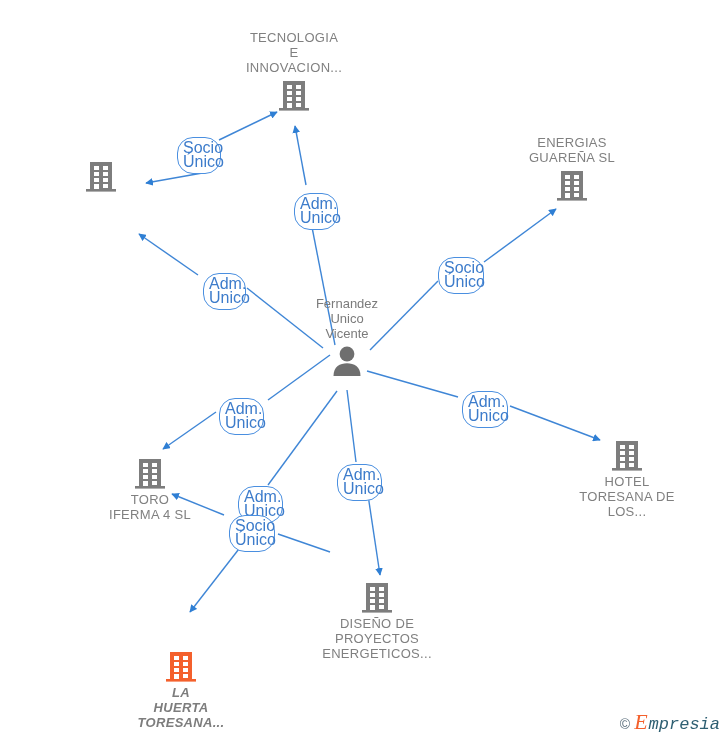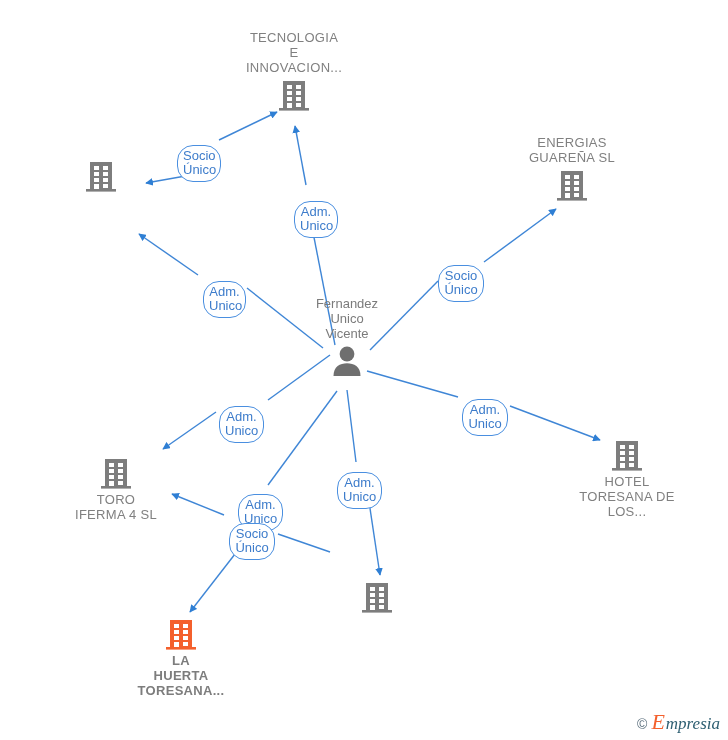--- a/index.html
+++ b/index.html
@@ -64,27 +64,26 @@
   }
 
   
   .badge {
     position: absolute;
     box-sizing: border-box;
     border: 1px solid #4a8fe0;
     border-radius: 16px;
     background: #ffffff;
     color: #3d7ccb;
-    font-size: 13px;
+    font-size: 16px;
     line-height: 14px;
     text-align: center;
     padding: 3px 5px 4px 5px;
     white-space: pre-line;
     z-index: 5;
-    margin-top: 8px;
   }
 </style>
 </head>
 <body>
 
 <div id="graph">
 
   <svg id="edges" viewBox="0 0 728 740" width="728" height="740" xmlns="http://www.w3.org/2000/svg">
     <defs>
       <marker id="arrow" viewBox="0 0 10 10" refX="9" refY="5" markerWidth="5.5" markerHeight="5.5" orient="auto-start-reverse">
@@ -184,21 +183,21 @@
 Unico
 Vicente</span>
     <span class="icon-wrap">
       <svg width="36" height="36" viewBox="0 0 36 36" xmlns="http://www.w3.org/2000/svg">
         <circle cx="18" cy="11" r="7.4" fill="#6f6f6f"></circle>
         <path d="M 4.5 33 C 4.5 23.5 11 20.2 18 20.2 C 25 20.2 31.5 23.5 31.5 33 Z" fill="#6f6f6f"></path>
       </svg>
     </span>
   </div>
 
-  <div class="node" style="left:116px; top:455px;">
+  <div class="node" style="left:150px; top:455px;">
     <span class="icon-wrap">
       <svg width="36" height="36" viewBox="0 0 36 36" xmlns="http://www.w3.org/2000/svg">
         <rect x="7" y="4" width="22" height="27" fill="#7d7d7d"></rect>
         <rect x="3" y="31" width="30" height="2.6" fill="#7d7d7d"></rect>
         <rect x="11" y="8" width="5" height="4" fill="#fff"></rect>
         <rect x="20" y="8" width="5" height="4" fill="#fff"></rect>
         <rect x="11" y="14" width="5" height="4" fill="#fff"></rect>
         <rect x="20" y="14" width="5" height="4" fill="#fff"></rect>
         <rect x="11" y="20" width="5" height="4" fill="#fff"></rect>
         <rect x="20" y="20" width="5" height="4" fill="#fff"></rect>
@@ -238,23 +237,26 @@
         <rect x="11" y="8" width="5" height="4" fill="#fff"></rect>
         <rect x="20" y="8" width="5" height="4" fill="#fff"></rect>
         <rect x="11" y="14" width="5" height="4" fill="#fff"></rect>
         <rect x="20" y="14" width="5" height="4" fill="#fff"></rect>
         <rect x="11" y="20" width="5" height="4" fill="#fff"></rect>
         <rect x="20" y="20" width="5" height="4" fill="#fff"></rect>
         <rect x="11" y="26" width="5" height="5" fill="#fff"></rect>
         <rect x="20" y="26" width="5" height="4" fill="#fff"></rect>
       </svg>
     </span>
-  </div>
-
-  <div class="node focal" style="left:181px; top:616px;">
+    <span class="label">DISEÑO DE
+PROYECTOS
+ENERGETICOS...</span>
+  </div>
+
+  <div class="node focal" style="left:181px; top:648px;font-style:italic;">
     <span class="icon-wrap">
       <svg width="36" height="36" viewBox="0 0 36 36" xmlns="http://www.w3.org/2000/svg">
         <rect x="7" y="4" width="22" height="27" fill="#f4602c"></rect>
         <rect x="3" y="31" width="30" height="2.6" fill="#f4602c"></rect>
         <rect x="11" y="8" width="5" height="4" fill="#fff"></rect>
         <rect x="20" y="8" width="5" height="4" fill="#fff"></rect>
         <rect x="11" y="14" width="5" height="4" fill="#fff"></rect>
         <rect x="20" y="14" width="5" height="4" fill="#fff"></rect>
         <rect x="11" y="20" width="5" height="4" fill="#fff"></rect>
         <rect x="20" y="20" width="5" height="4" fill="#fff"></rect>
@@ -290,16 +292,16 @@
 
   <div class="badge" style="left:238px; top:486px; width:45px; z-index:5;">Adm.
 Unico</div>
 
   <div class="badge" style="left:229px; top:515px; width:46px; z-index:6;">Socio
 Único</div>
 
   <div style="position:absolute; right:8px; bottom:6px; z-index:8; display:flex; align-items:baseline; gap:4px;">
     <span style="font-size:14px; color:#5b6f7d;">©</span>
     <span style="font-family:'Liberation Serif', serif; font-style:italic; font-size:22px; color:#f4602c; line-height:1;">E</span>
-    <span style="font-family:Liberation Serif, serif; font-style:italic; font-size:17px; color:#2e5f72; margin-left:-3px;">mpresia</span>
+    <span style="font-family:Liberation Mono, monospace; font-style:italic; font-size:17px; color:#2e5f72; margin-left:-3px;">mpresia</span>
   </div>
 
 </div>
 
 </body></html>

